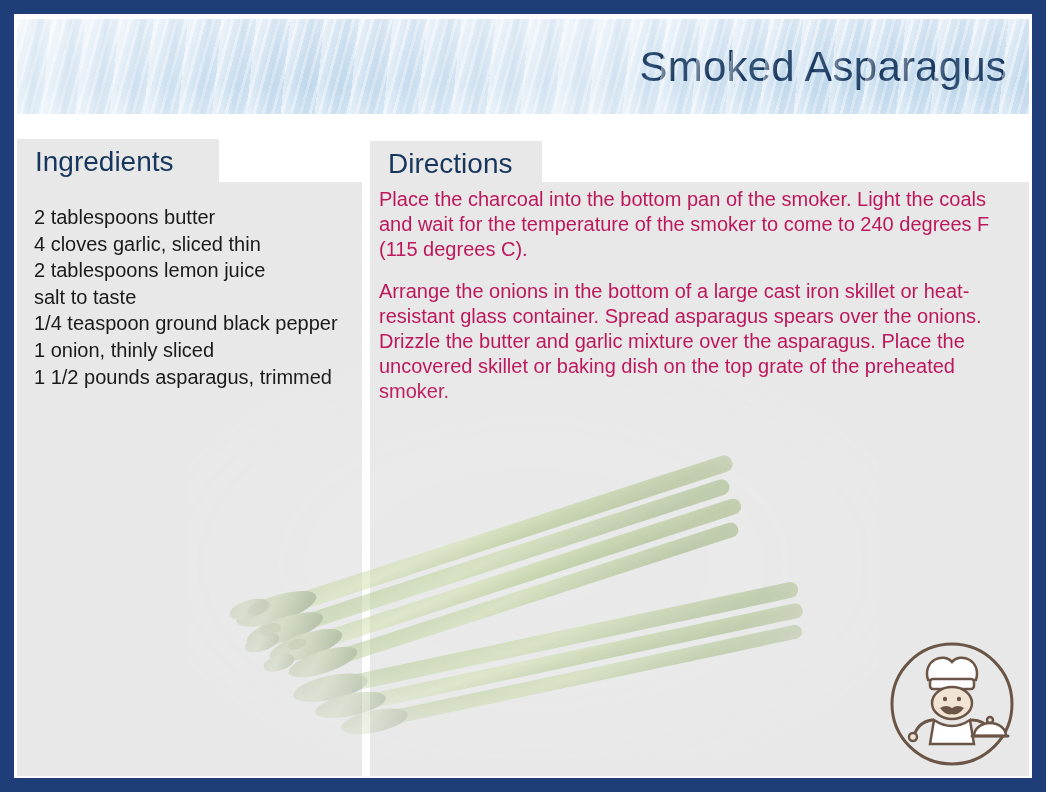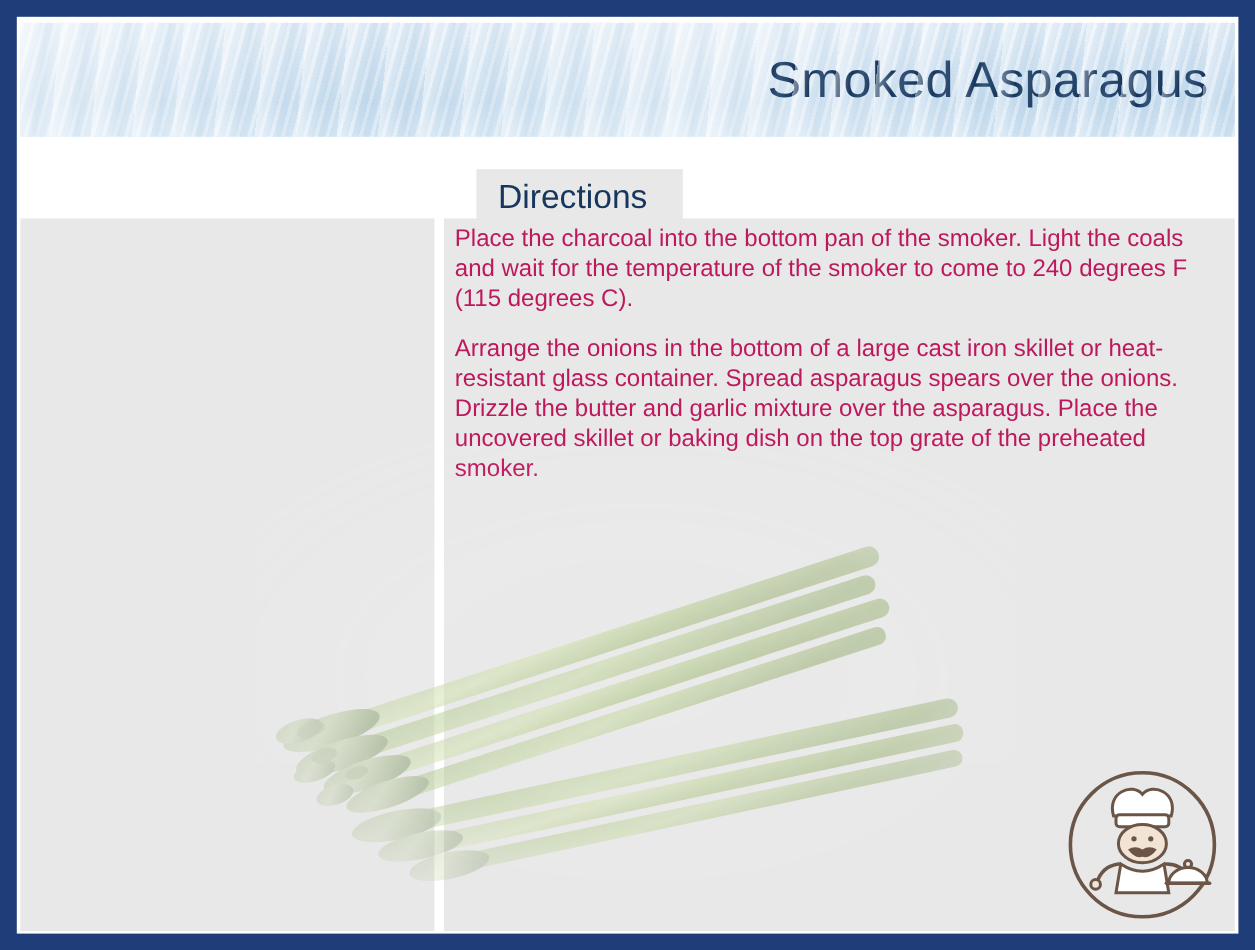--- a/index.html
+++ b/index.html
@@ -97,21 +97,20 @@
     left: 3px;
     top: 125px;
     width: 202px;
     height: 43px;
   }
   .tab-directions {
     left: 356px;
     top: 127px;
     width: 172px;
     height: 43px;
-    margin-left: 27px;
   }
 
   
   .ingredients-list {
     position: absolute;
     left: 20px;
     top: 190px;
     width: 330px;
     font-size: 20px;
     line-height: 26.6px;
@@ -159,22 +158,30 @@
 <div class="page">
   <div class="inner">
 
     <div class="banner">
       <div class="banner-title">Smoked Asparagus</div>
     </div>
 
     <div class="col-ingredients"></div>
     <div class="col-directions"></div>
 
+    <div class="tab tab-ingredients">Ingredients</div>
     <div class="tab tab-directions">Directions</div>
 
+    <div class="ingredients-list">2 tablespoons butter
+4 cloves garlic, sliced thin
+2 tablespoons lemon juice
+salt to taste
+1/4 teaspoon ground black pepper
+1 onion, thinly sliced
+1 1/2 pounds asparagus, trimmed</div>
 
     <div class="directions-body">
       <p>Place the charcoal into the bottom pan of the smoker. Light the coals and wait for the temperature of the smoker to come to 240 degrees F (115 degrees C).</p>
       <p>Arrange the onions in the bottom of a large cast iron skillet or heat-resistant glass container. Spread asparagus spears over the onions. Drizzle the butter and garlic  mixture over the asparagus. Place the uncovered skillet or baking dish on the top grate of the preheated smoker.</p>
     </div>
 
     <svg class="photo" viewBox="0 0 690 390">
       <defs>
         <linearGradient id="spearGrad" x1="0" y1="0" x2="1" y2="0.3">
           <stop offset="0%" stop-color="#b9cf96"></stop>

